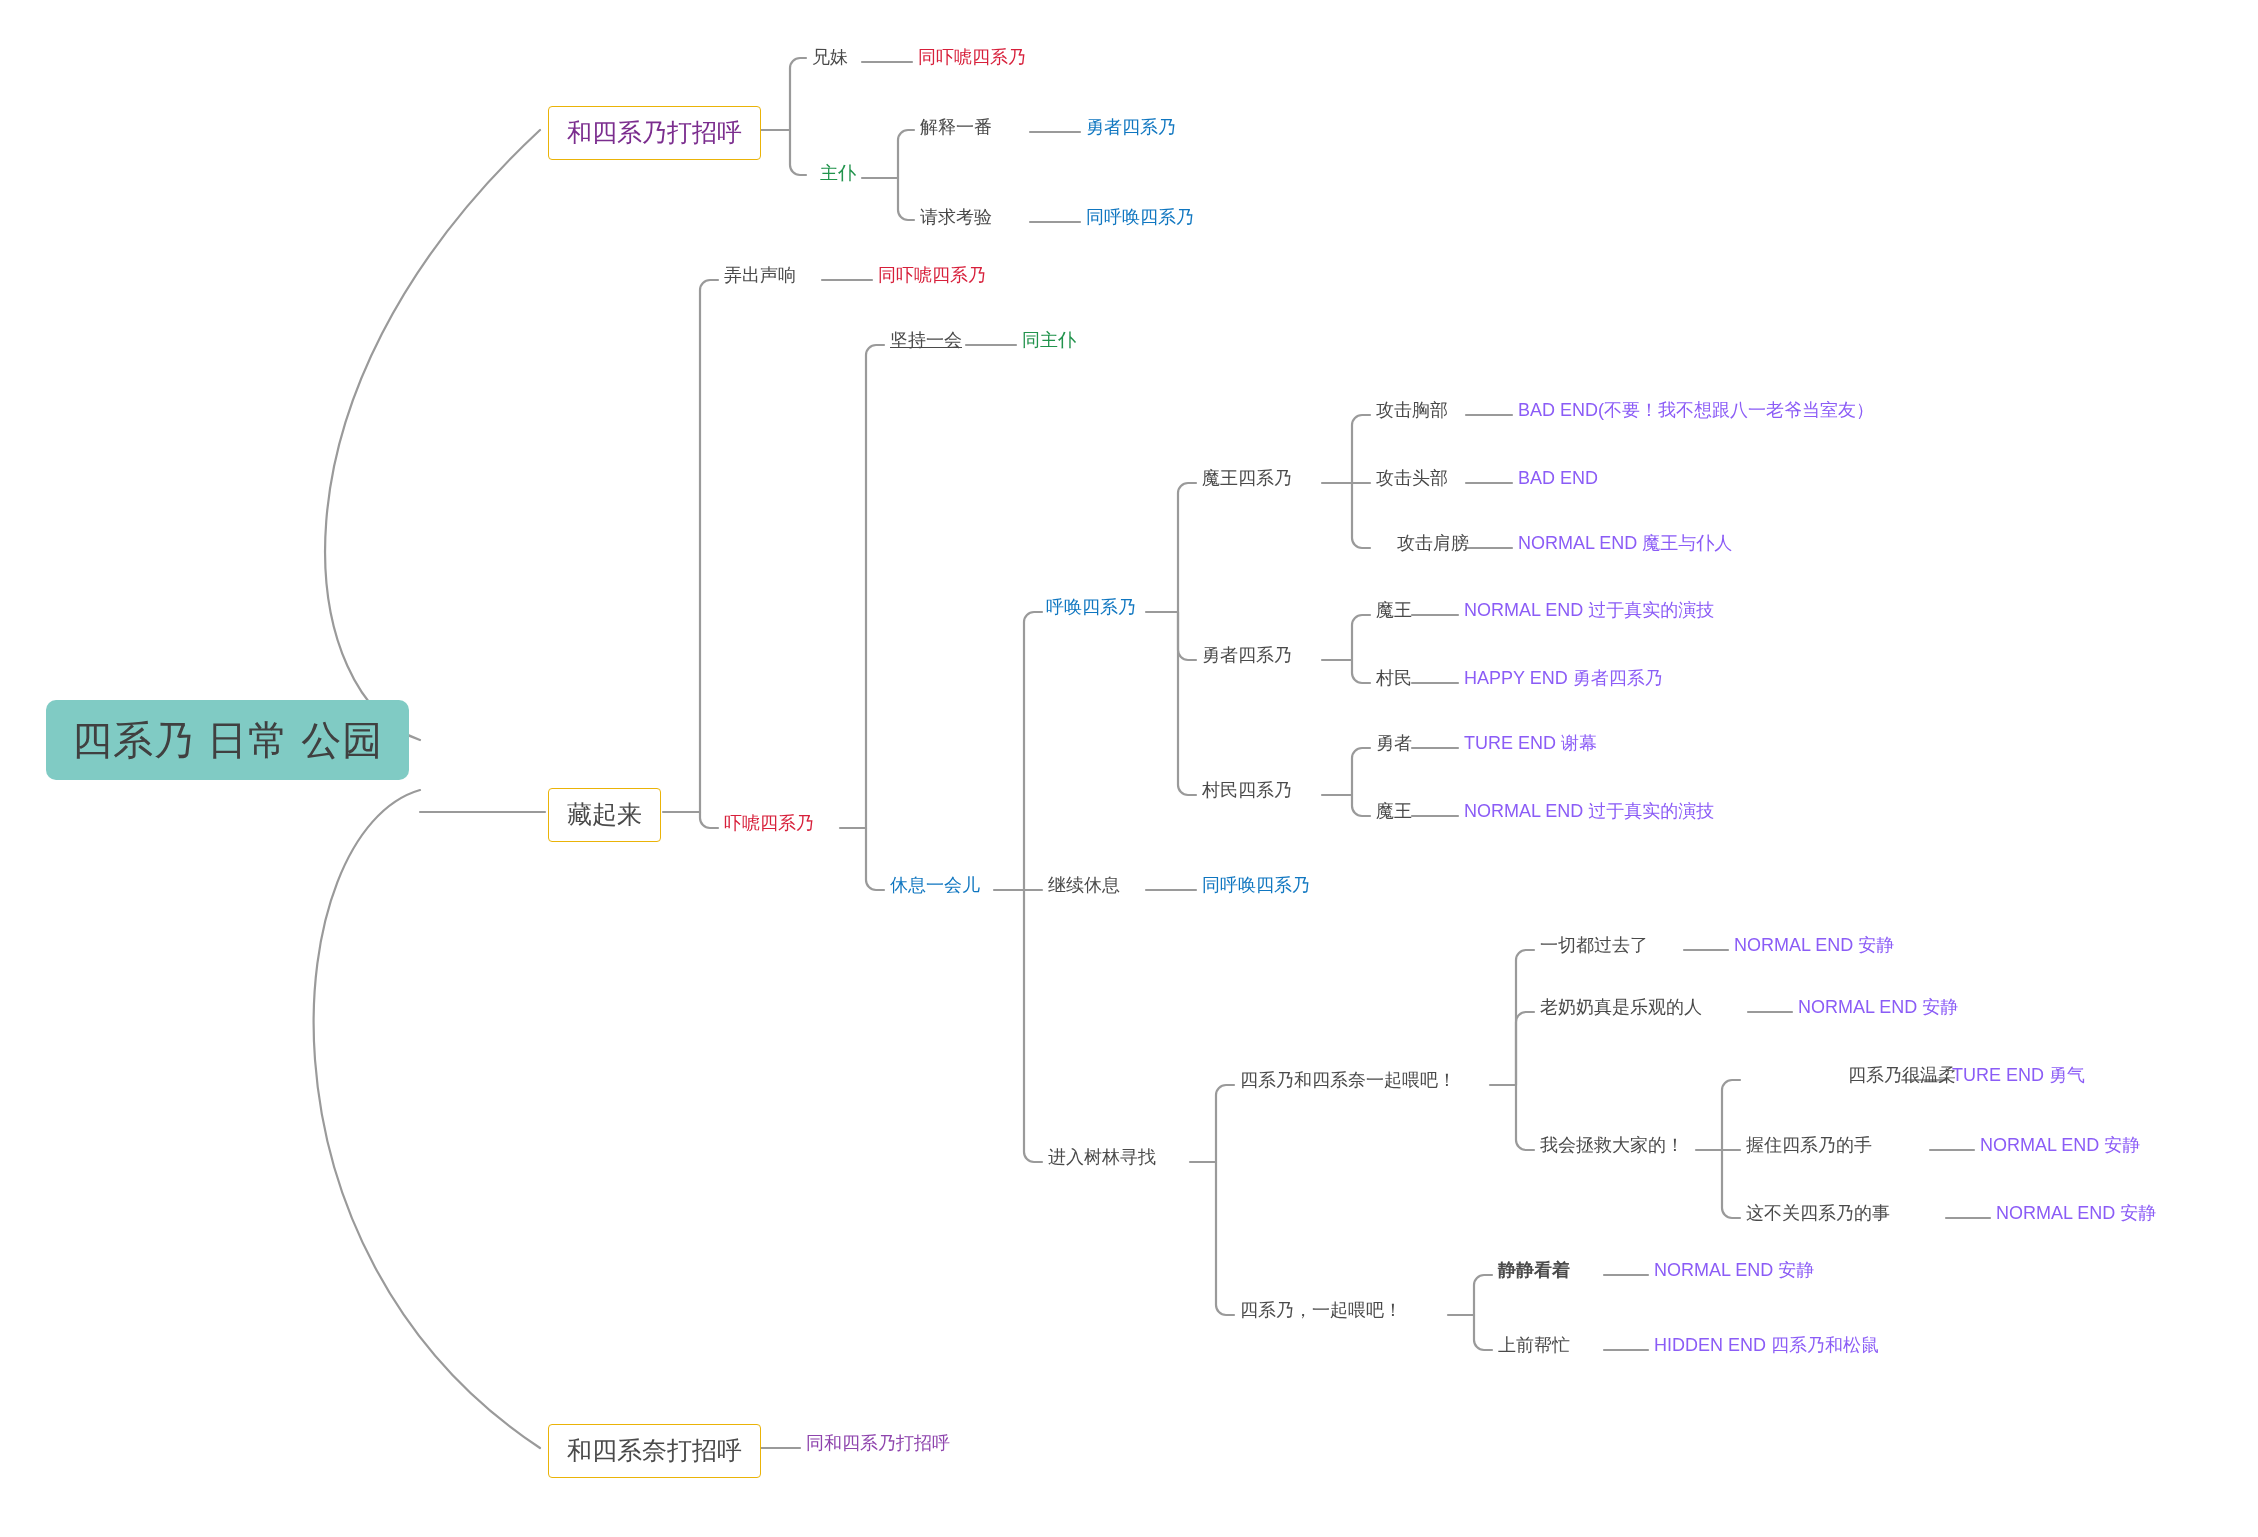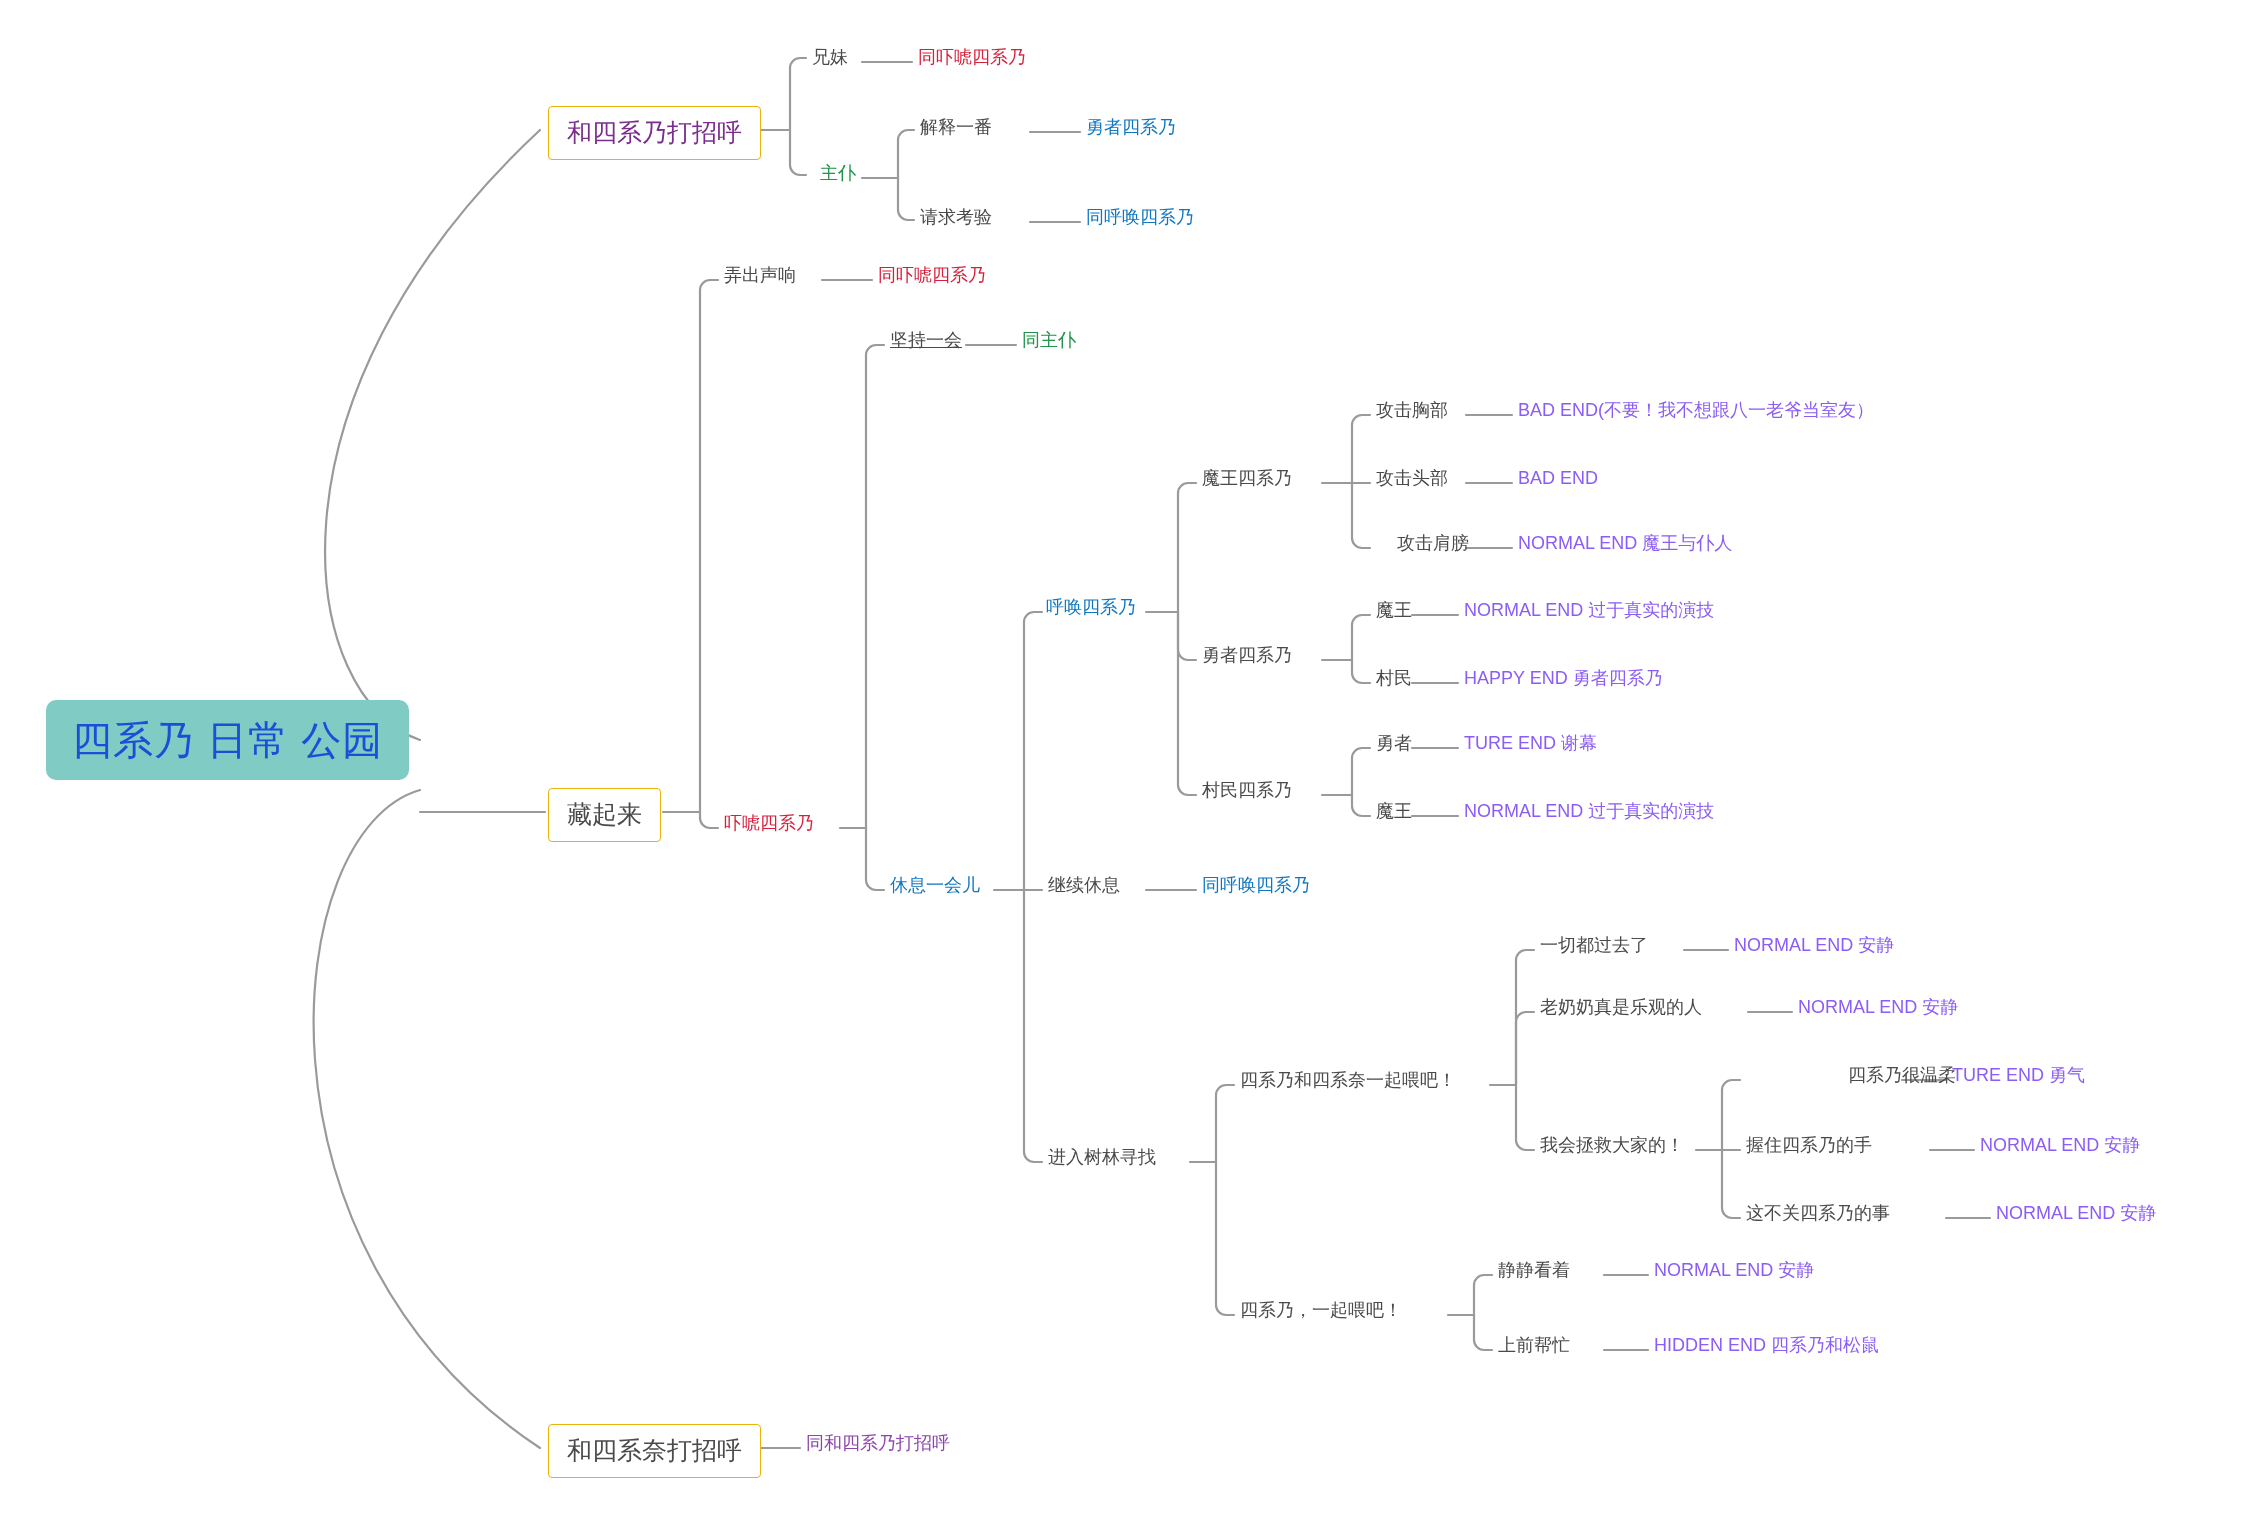--- a/index.html
+++ b/index.html
@@ -23,21 +23,21 @@
     pointer-events: none;
   }
   .node {
     position: absolute;
     white-space: nowrap;
     line-height: 1.1;
   }
   
   .root {
     background: #80cbc4;
-    color: #1d4ed8;
+    color: #404040;
     border-radius: 10px;
     padding: 18px 26px;
     font-size: 40px;
     letter-spacing: 1px;
   }
   
   .boxed {
     background: #ffffff;
     border: 1px solid #eab308;
     border-radius: 4px;
@@ -230,21 +230,21 @@
   <div class="node plain c-end" style="left:1952px; top:1066px;">TURE END 勇气</div>
 
   <div class="node plain c-gray" style="left:1746px; top:1136px;">握住四系乃的手</div>
   <div class="node plain c-end" style="left:1980px; top:1136px;">NORMAL END 安静</div>
 
   <div class="node plain c-gray" style="left:1746px; top:1204px;">这不关四系乃的事</div>
   <div class="node plain c-end" style="left:1996px; top:1204px;">NORMAL END 安静</div>
 
   <div class="node plain c-gray" style="left:1240px; top:1301px;">四系乃，一起喂吧！</div>
 
-  <div class="node plain c-gray" style="left:1498px; top:1261px;">静静看着</div>
+  <div class="node plain c-gray" style="left:1498px; top:1261px;font-weight:bold;">静静看着</div>
   <div class="node plain c-end" style="left:1654px; top:1261px;">NORMAL END 安静</div>
 
   <div class="node plain c-gray" style="left:1498px; top:1336px;">上前帮忙</div>
   <div class="node plain c-end" style="left:1654px; top:1336px;">HIDDEN END 四系乃和松鼠</div>
 
   <div class="node boxed" style="left:548px; top:1424px;">和四系奈打招呼</div>
   <div class="node plain c-purple" style="left:806px; top:1434px;">同和四系乃打招呼</div>
 
 </div>
 

